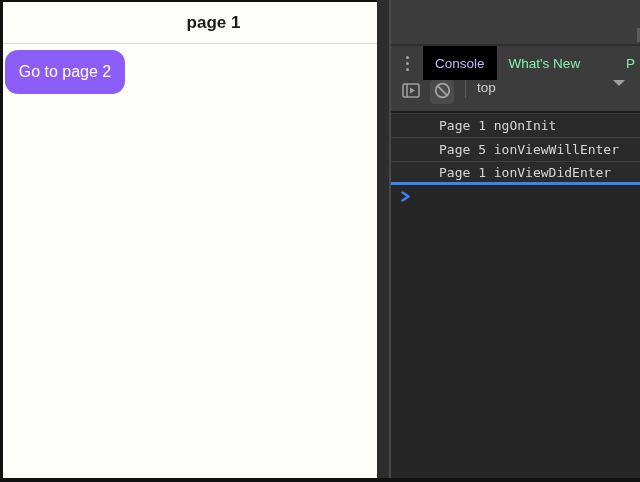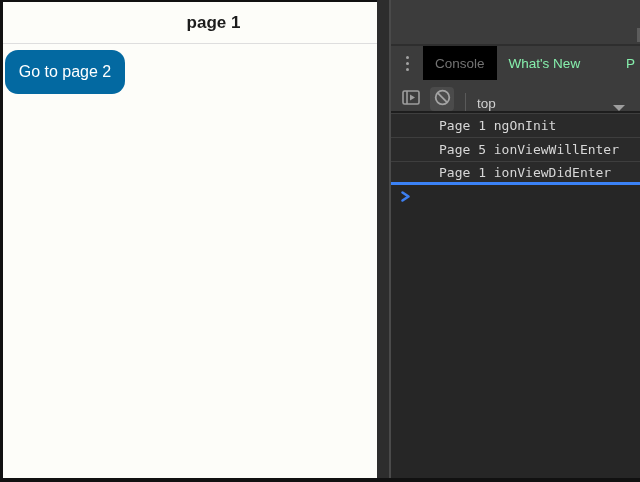--- a/index.html
+++ b/index.html
@@ -17,21 +17,21 @@
   }
   .app-header {
     height:42px; border-bottom:1px solid #dedede;
     display:flex; align-items:center; justify-content:center;
     background:#fdfdf9;
   }
   .app-title { font-size:17px; font-weight:600; color:#1c1c1c; }
   .primary-button {
     position:absolute; left:2px; top:48px;
     width:120px; height:44px; border:none; border-radius:13px;
-    background:#0369a1; color:#ffffff; font-size:16px;
+    background:#8b5cf6; color:#ffffff; font-size:16px;
     font-family:"Liberation Sans", sans-serif;
     display:flex; align-items:center; justify-content:center;
     cursor:pointer;
   }
 
   
   .gutter {
     position:absolute; left:377px; top:0; width:14px; height:478px;
     background:#2d2d2d; border-right:2px solid #4a4a4a;
   }
@@ -50,29 +50,29 @@
     height:36px; background:#3c3c3c; border-top:2px solid #2e2e2e;
     display:flex; align-items:stretch; overflow:hidden;
   }
   .kebab-btn { width:32px; display:flex; align-items:center; justify-content:center; cursor:pointer; }
   .kebab { display:flex; flex-direction:column; gap:3px; }
   .kebab i { width:3px; height:3px; border-radius:50%; background:#a3a3a3; }
   .dt-tab {
     padding:0 12px; display:flex; align-items:center;
     font-size:13.5px; color:#86efac; white-space:nowrap; cursor:pointer;
   }
-  .dt-tab.selected { background:#000000; color:#737373; }
+  .dt-tab.selected { background:#000000; color:#c4b5fd; }
   .dt-tab.partial {
     margin-left:auto; width:14px; padding:0; overflow:hidden;
     justify-content:flex-start;
   }
 
   .dt-toolbar {
     height:33px; background:#3c3c3c; border-bottom:2px solid #1d1d1d;
-    display:flex; align-items:flex-end; padding:0 8px; gap:7px;
+    display:flex; align-items:flex-start; padding:0 8px; gap:7px;
   }
   .tool-btn {
     width:24px; height:24px; display:flex; align-items:center; justify-content:center;
     border-radius:4px; cursor:pointer; flex:none;
   }
   .tool-btn.hovered { background:#4b4b4b; }
   .toolbar-divider { width:1px; height:18px; background:#5a5a5a; margin:0 4px; flex:none; }
   .context-selector {
     display:flex; align-items:center; font-size:13.5px; color:#d0d0d0; cursor:pointer;
   }

